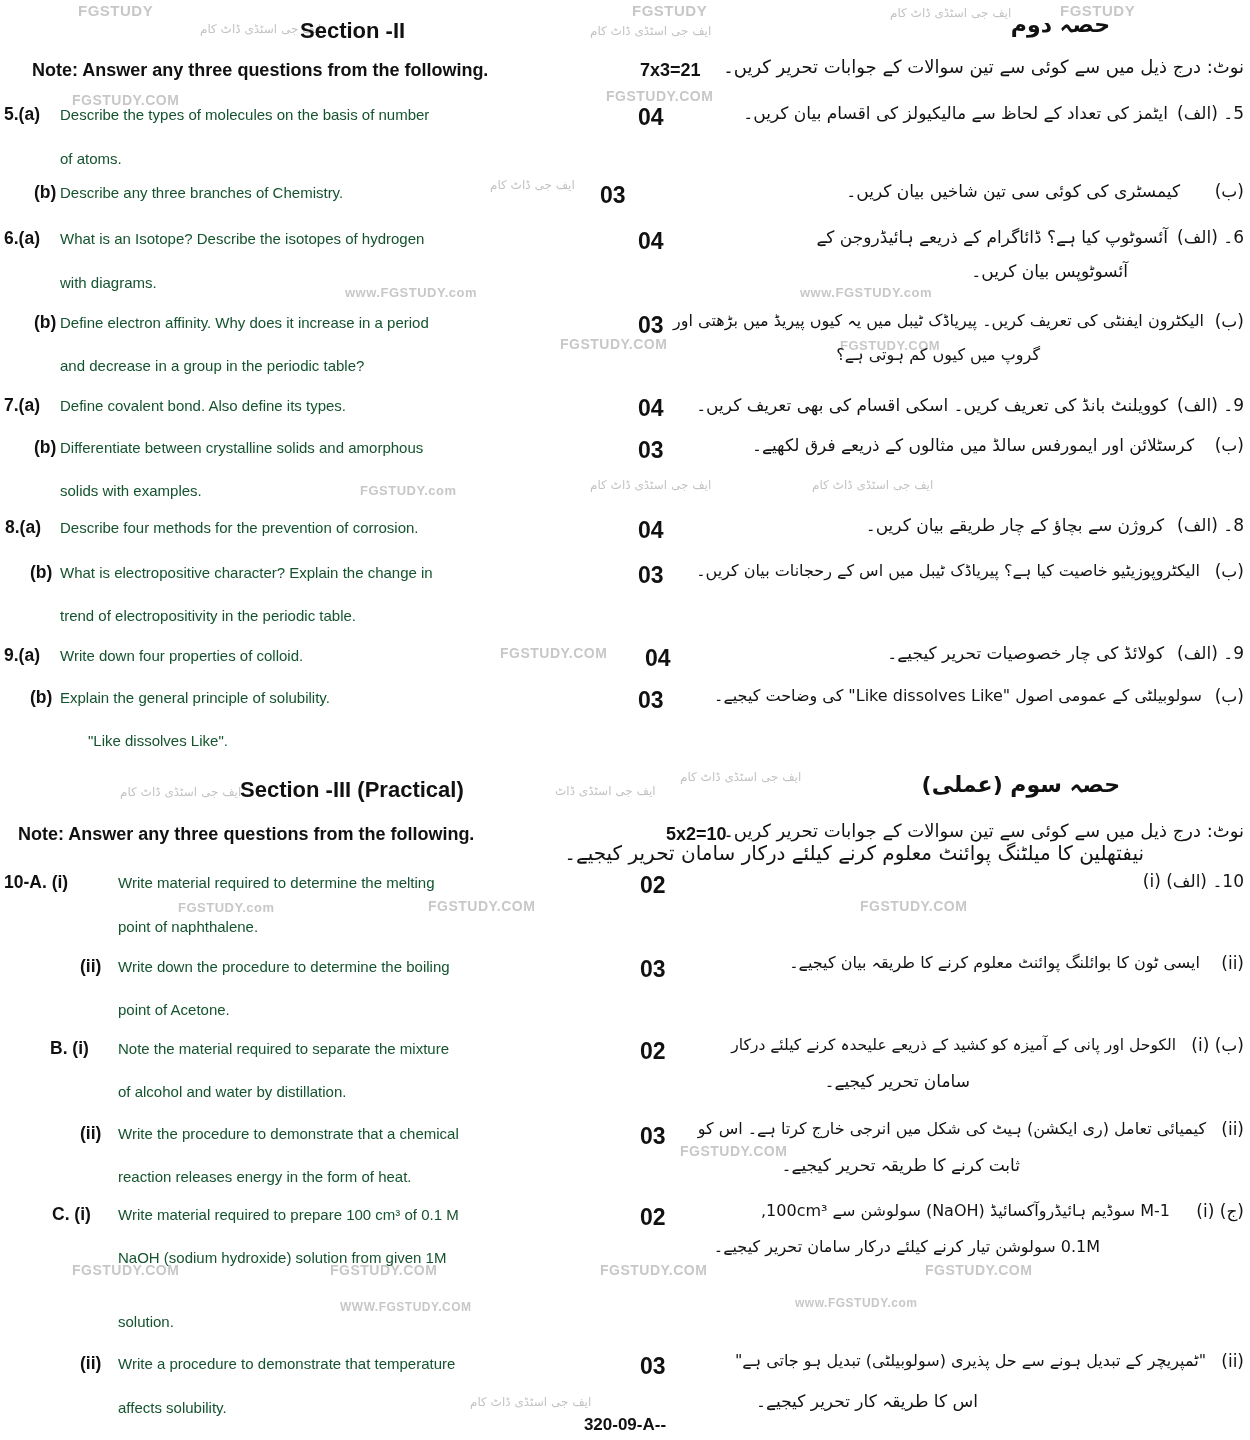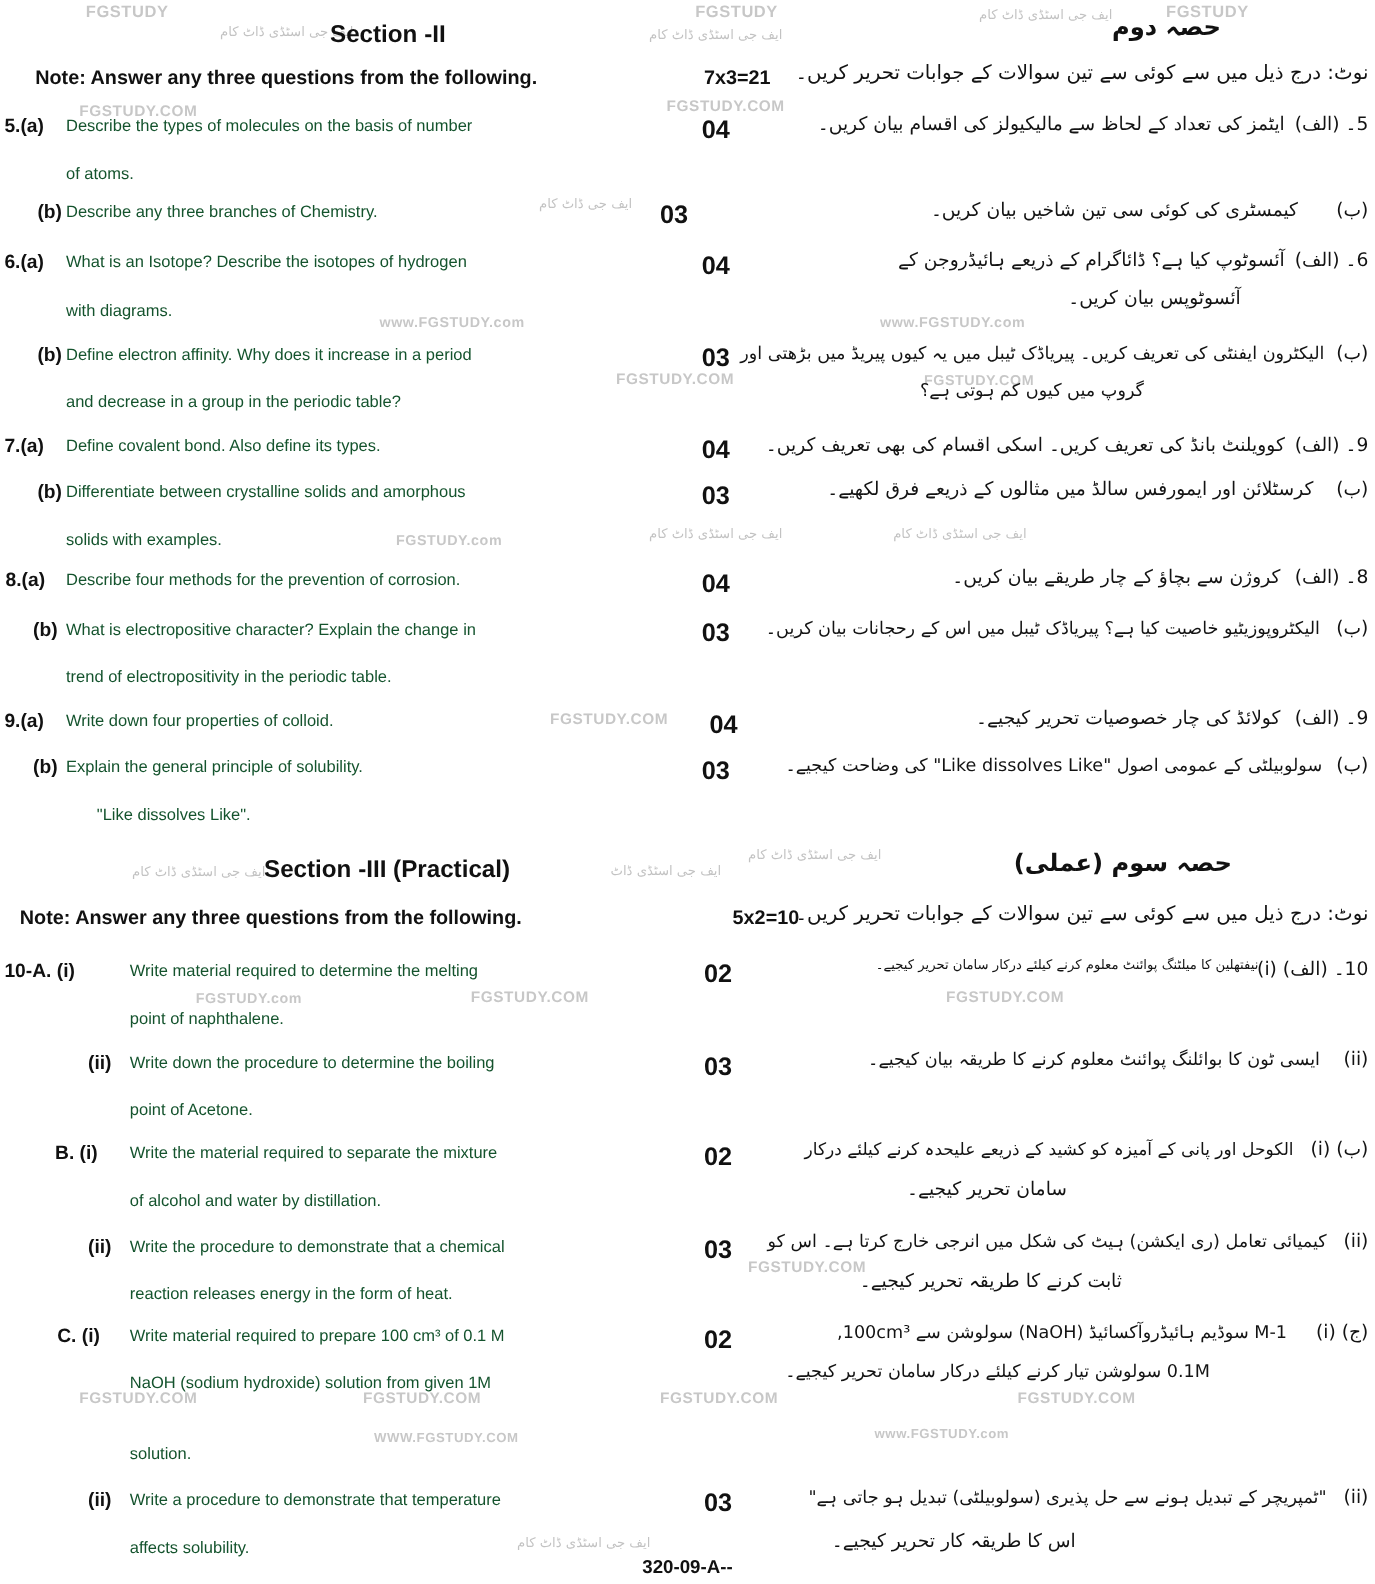--- a/index.html
+++ b/index.html
@@ -218,21 +218,21 @@
     <div class="ln" style="left:118px; top:872px;">Write material required to determine the melting</div>
     <div class="ln" style="left:118px; top:916px;">point of naphthalene.</div>
     <div class="marks" style="left:640px; top:872px;">02</div>
 
     <div class="num" style="left:80px; top:956px;">(ii)</div>
     <div class="ln" style="left:118px; top:956px;">Write down the procedure to determine the boiling</div>
     <div class="ln" style="left:118px; top:999px;">point of Acetone.</div>
     <div class="marks" style="left:640px; top:956px;">03</div>
 
     <div class="num" style="left:50px; top:1038px;">B. (i)</div>
-    <div class="ln" style="left:118px; top:1038px;">Write the material required to separate the mixture</div>
+    <div class="ln" style="left:118px; top:1038px;">Note the material required to separate the mixture</div>
     <div class="ln" style="left:118px; top:1081px;">of alcohol and water by distillation.</div>
     <div class="marks" style="left:640px; top:1038px;">02</div>
 
     <div class="num" style="left:80px; top:1123px;">(ii)</div>
     <div class="ln" style="left:118px; top:1123px;">Write the procedure to demonstrate that a chemical</div>
     <div class="ln" style="left:118px; top:1166px;">reaction releases energy in the form of heat.</div>
     <div class="marks" style="left:640px; top:1123px;">03</div>
 
     <div class="num" style="left:52px; top:1204px;">C. (i)</div>
     <div class="ln" style="left:118px; top:1204px;">Write material required to prepare 100 cm³ of 0.1 M</div>
@@ -280,21 +280,21 @@
     <div class="uln" style="right:6px; top:640px;">9۔ (الف)</div>
     <div class="uln" style="right:86px; top:640px;">کولائڈ کی چار خصوصیات تحریر کیجیے۔</div>
 
     <div class="uln" style="right:6px; top:683px;">(ب)</div>
     <div class="uln" style="right:48px; top:683px; font-size:16px;">سولوبیلٹی کے عمومی اصول "Like dissolves Like" کی وضاحت کیجیے۔</div>
 
     <div class="uhead" style="right:130px; top:772px;">حصہ سوم (عملی)</div>
     <div class="uln" style="right:6px; top:818px; font-size:18px;">نوٹ: درج ذیل میں سے کوئی سے تین سوالات کے جوابات تحریر کریں۔</div>
 
     <div class="uln" style="right:6px; top:868px;">10۔ (الف) (i)</div>
-    <div class="uln" style="right:106px; top:864px; font-size:12px;text-align:center;">نیفتھلین کا میلٹنگ پوائنٹ معلوم کرنے کیلئے درکار سامان تحریر کیجیے۔</div>
+    <div class="uln" style="right:106px; top:840px; font-size:20px;text-align:center;">نیفتھلین کا میلٹنگ پوائنٹ معلوم کرنے کیلئے درکار سامان تحریر کیجیے۔</div>
 
     <div class="uln" style="right:6px; top:950px;">(ii)</div>
     <div class="uln" style="right:50px; top:950px; font-size:16px;">ایسی ٹون کا بوائلنگ پوائنٹ معلوم کرنے کا طریقہ بیان کیجیے۔</div>
 
     <div class="uln" style="right:6px; top:1032px;">(ب) (i)</div>
     <div class="uln" style="right:74px; top:1032px; font-size:15.5px;">الکوحل اور پانی کے آمیزہ کو کشید کے ذریعے علیحدہ کرنے کیلئے درکار</div>
     <div class="uln" style="right:280px; top:1068px;">سامان تحریر کیجیے۔</div>
 
     <div class="uln" style="right:6px; top:1116px;">(ii)</div>
     <div class="uln" style="right:44px; top:1116px; font-size:16px;">کیمیائی تعامل (ری ایکشن) ہیٹ کی شکل میں انرجی خارج کرتا ہے۔ اس کو</div>

